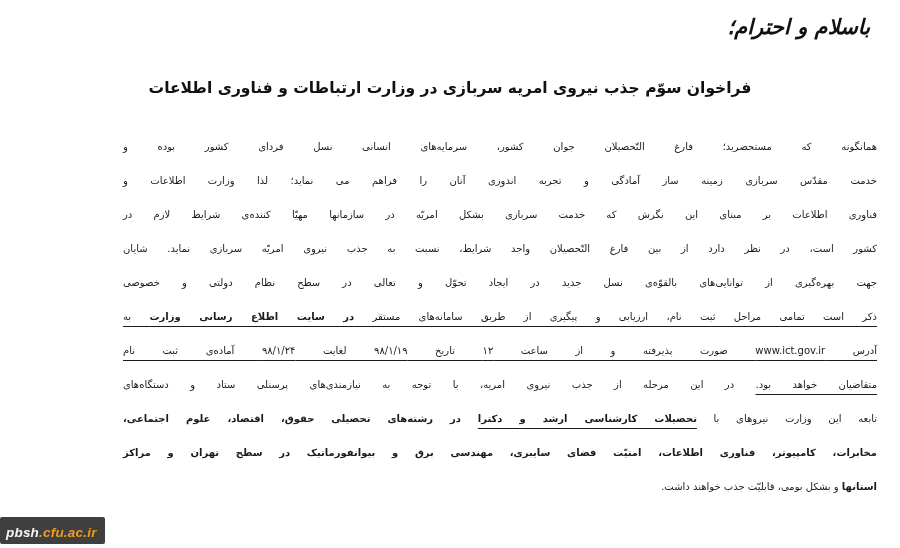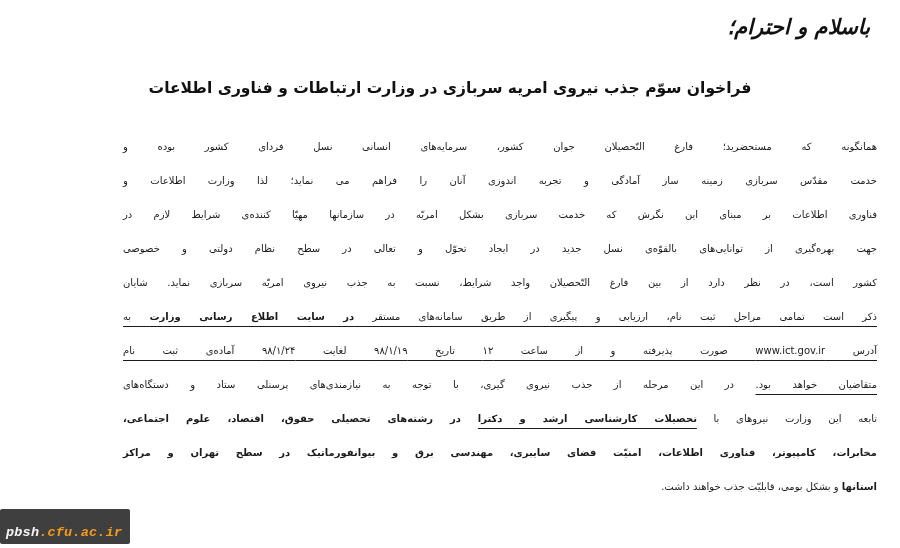--- a/index.html
+++ b/index.html
@@ -33,46 +33,46 @@
   .b { font-weight: bold; text-align: center; }
   .u {
     text-decoration: underline;
     text-underline-offset: 6px;
     text-decoration-thickness: 1px;
   }
   .watermark {
     position: absolute; left: 0; bottom: 4px;
     direction: ltr;
     background: #3f3f3f; border-radius: 2px;
-    padding: 16px 8px 4px 6px;
-    font-family: Liberation Mono, monospace;
+    padding: 8px 8px 4px 6px;
+    font-family: Liberation Sans, sans-serif;
     font-style: italic; font-weight: bold; font-size: 13.5px;
     letter-spacing: 0.2px;
   }
   .wm-prefix { color: #f5f5f5; }
   .wm-suffix { color: #f29b1d; }
 </style>
 </head>
 <body>
 
 <div class="page">
 
   <div class="greeting">باسلام و احترام؛</div>
 
   <h1 class="title">فراخوان سوّم جذب نیروی امریه سربازی در وزارت ارتباطات و فناوری اطلاعات</h1>
 
   <div class="body-text" id="body-lines">
       <div class="line"><span>همانگونه که مستحضرید؛ فارغ التّحصیلان جوان کشور، سرمایه‌های انسانی نسل فردای کشور بوده و</span></div>
       <div class="line"><span>خدمت مقدّس سربازی زمینه ساز آمادگی و تجربه اندوزی آنان را فراهم می نماید؛ لذا وزارت اطلاعات و</span></div>
       <div class="line"><span>فناوری اطلاعات بر مبنای این نگرش که خدمت سربازی بشکل امریّه در سازمانها مهیّا کننده‌ی شرایط لازم در</span></div>
+      <div class="line"><span>کشور است، در نظر دارد از بین فارغ التّحصیلان واجد شرایط، نسبت به جذب نیروی امریّه سربازی نماید. شایان</span></div>
       <div class="line"><span>جهت بهره‌گیری از توانایی‌های بالقوّه‌ی نسل جدید در ایجاد تحوّل و تعالی در سطح نظام دولتی و خصوصی</span></div>
-      <div class="line"><span>کشور است، در نظر دارد از بین فارغ التّحصیلان واجد شرایط، نسبت به جذب نیروی امریّه سربازی نماید. شایان</span></div>
       <div class="line"><span class="u">ذکر است تمامی مراحل ثبت نام، ارزیابی و پیگیری از طریق سامانه‌های مستقر </span><span class="b u">در سایت اطلاع رسانی وزارت</span><span class="u"> به</span></div>
       <div class="line"><span class="u">آدرس www.ict.gov.ir صورت پذیرفته و از ساعت ۱۲ تاریخ ۹۸/۱/۱۹ لغایت ۹۸/۱/۲۴ آماده‌ی ثبت نام</span></div>
-      <div class="line"><span class="u">متقاضیان خواهد بود.</span><span> در این مرحله از جذب نیروی گیری، با توجه به نیازمندی‌های پرسنلی ستاد و دستگاه‌های</span></div>
+      <div class="line"><span class="u">متقاضیان خواهد بود.</span><span> در این مرحله از جذب نیروی امریه، با توجه به نیازمندی‌های پرسنلی ستاد و دستگاه‌های</span></div>
       <div class="line"><span>تابعه این وزارت نیروهای با </span><span class="b u">تحصیلات کارشناسی ارشد و دکترا</span><span class="b"> در رشته‌های تحصیلی حقوق، اقتصاد، علوم اجتماعی،</span></div>
       <div class="line"><span class="b">مخابرات، کامپیوتر، فناوری اطلاعات، امنیّت فضای سایبری، مهندسی برق و بیوانفورماتیک در سطح تهران و مراکز</span></div>
       <div class="line line-last"><span class="b">استانها</span><span> و بشکل بومی، قابلیّت جذب خواهند داشت.</span></div>
     </div>
 
   <div class="watermark"><span class="wm-prefix">pbsh</span><span class="wm-suffix">.cfu.ac.ir</span></div>
 
 </div>
 
 </body></html>

